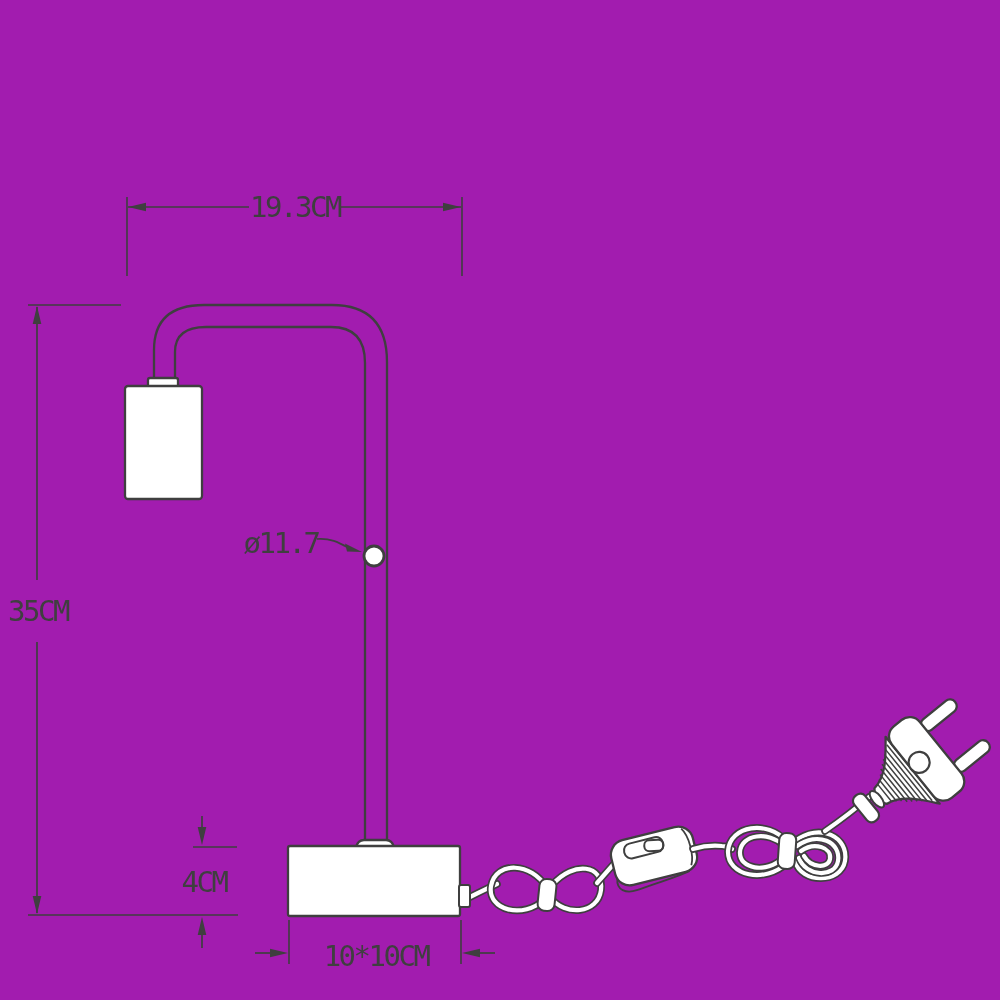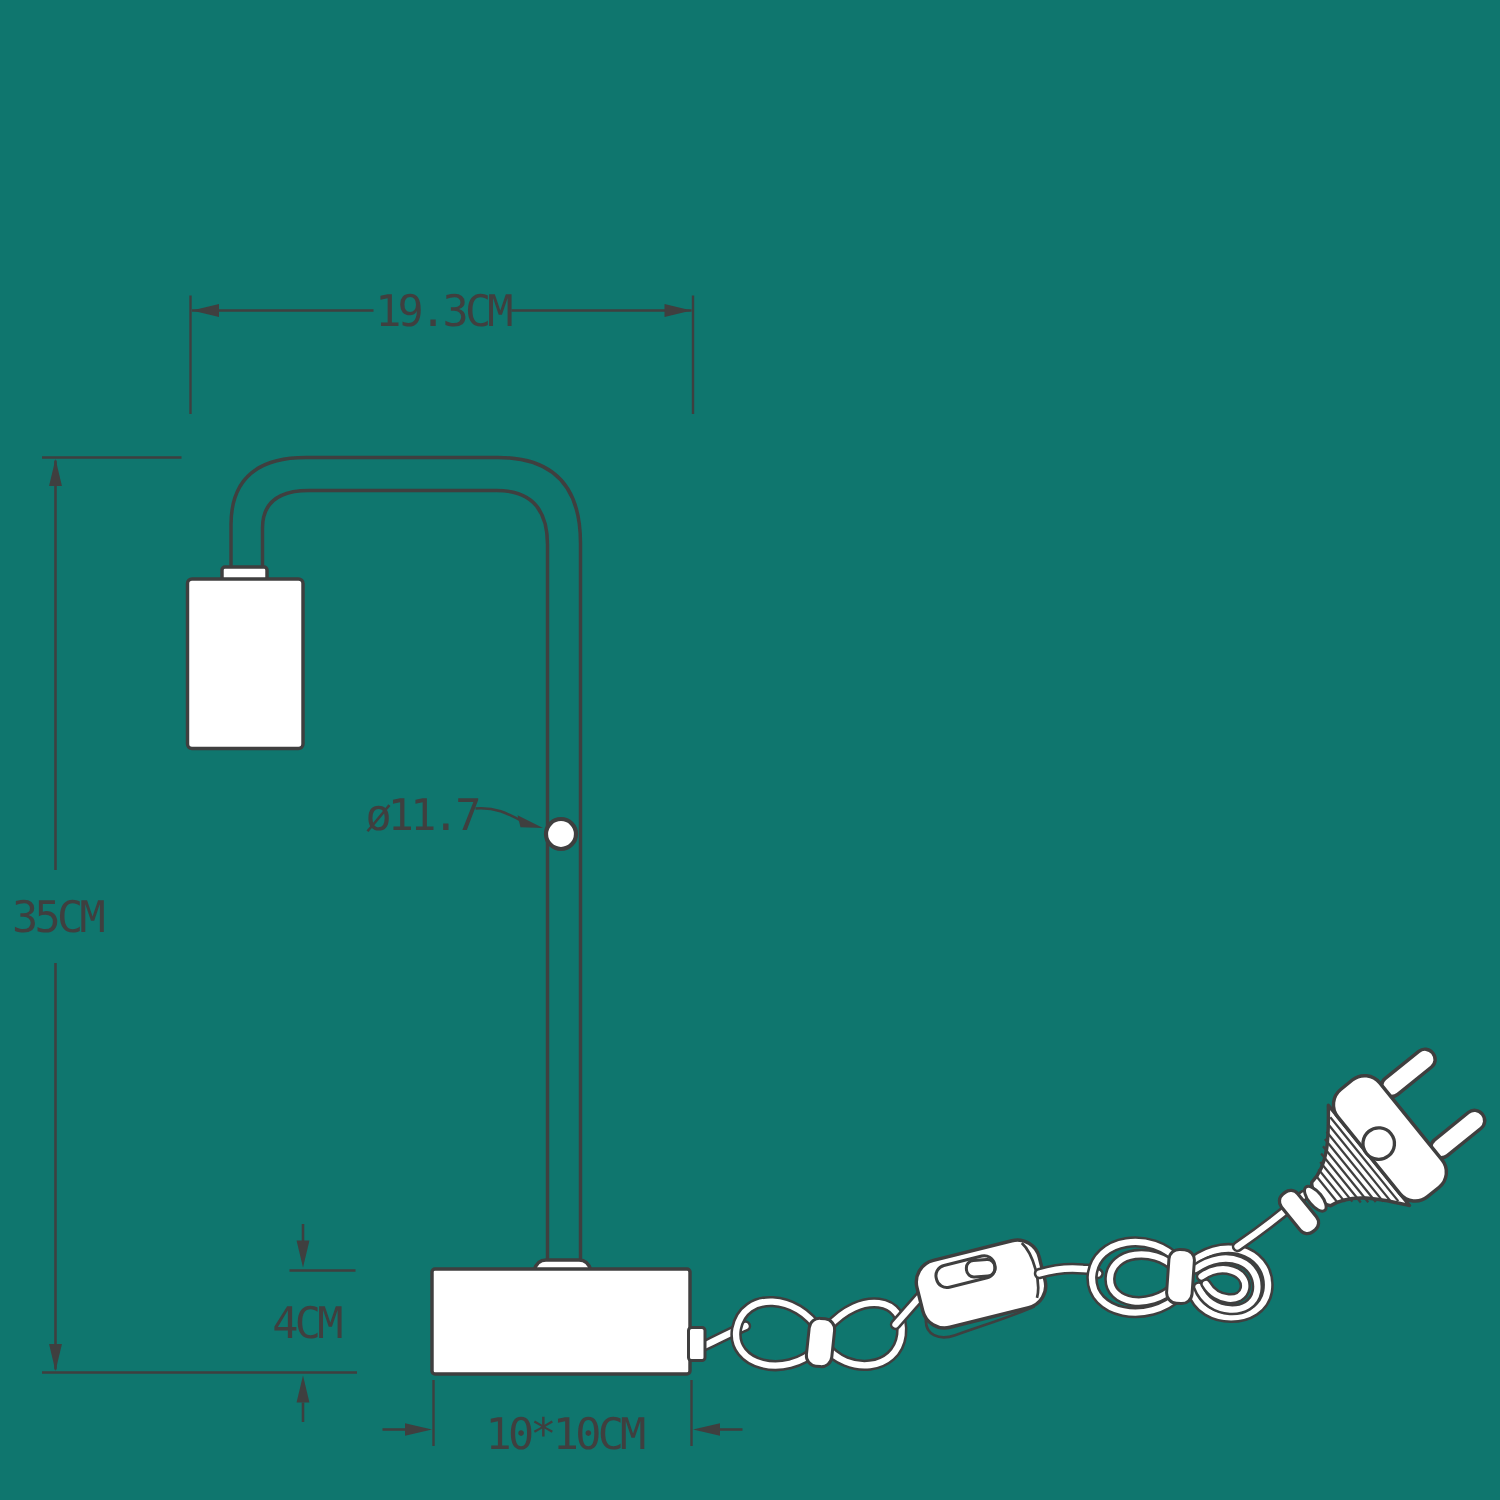--- a/index.html
+++ b/index.html
@@ -1,16 +1,16 @@
 <!DOCTYPE html>
 <html><head>
 <meta charset="utf-8">
 <style>
   html,body{margin:0;padding:0;background:#ffffff;}
-  #stage{position:relative;width:1000px;height:1000px;background:#0f766e;overflow:hidden;}
+  #stage{position:relative;width:1000px;height:1000px;background:#a21caf;overflow:hidden;}
   svg{position:absolute;left:0;top:0;}
   
   .geo{fill:#ffffff;stroke:#3f3f3f;stroke-width:2.3;stroke-linejoin:round;}
   .geoline{fill:none;stroke:#3f3f3f;stroke-width:2.3;stroke-linecap:butt;}
   .thin{fill:none;stroke:#3f3f3f;stroke-width:1.6;}
   
   .dim{fill:none;stroke:#3f3f3f;stroke-width:1.7;}
   .arr{fill:#3f3f3f;stroke:none;}
   .dimtext{font-family:"DejaVu Sans Mono","Liberation Mono",monospace;font-size:29px;letter-spacing:-2.5px;fill:#3f3f3f;}
   

